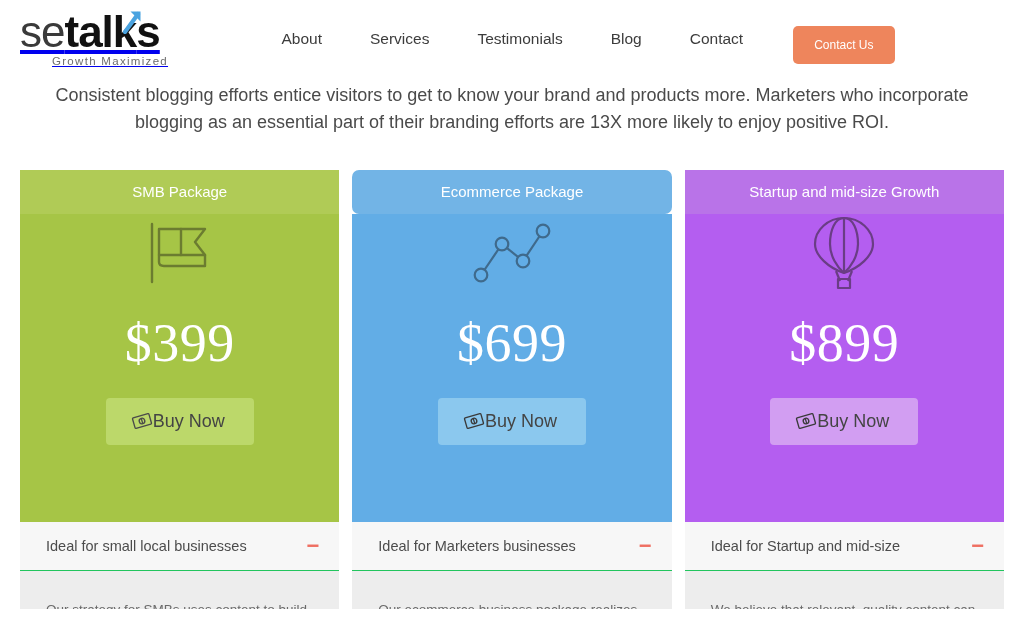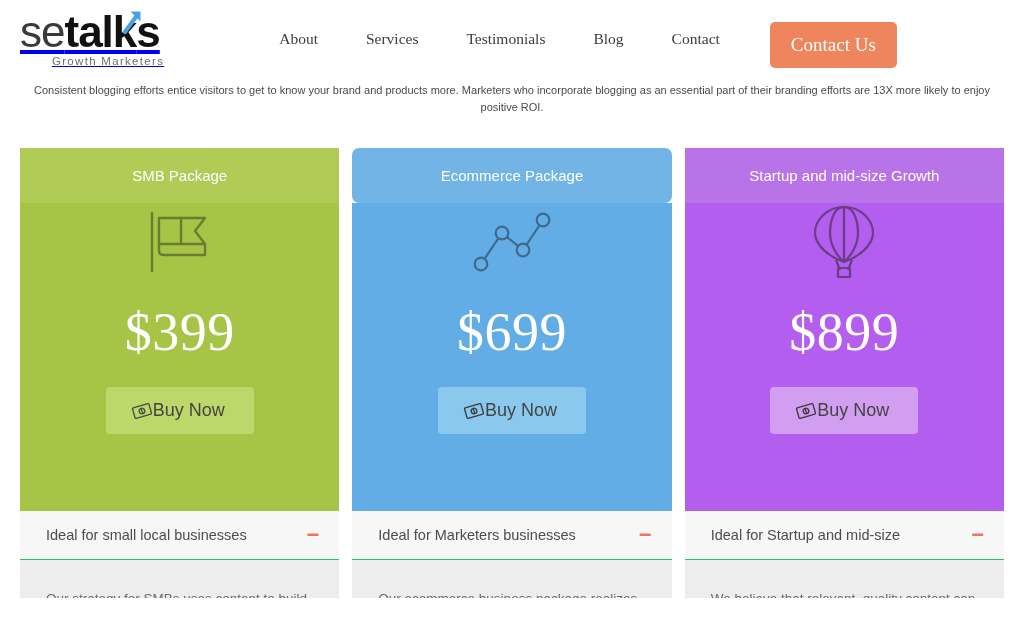--- a/index.html
+++ b/index.html
@@ -54,49 +54,48 @@
     font-weight: 400;
     white-space: nowrap;
   }
 
   .main-nav {
     flex: 1;
     display: flex;
     align-items: center;
     justify-content: center;
     gap: 0px;
-    font-family: Liberation Serif, serif;
   }
   .nav-link {
     font-size: 15.5px;
     color: #3c3c3c;
     text-decoration: none;
     padding: 6px 24px;
     white-space: nowrap;
     cursor: pointer;
   }
   .nav-cta {
     margin-left: 26px;
     background: #ee855c;
     color: #ffffff;
-    font-size: 19px;
+    font-size: 12px;
     border: none;
     border-radius: 5px;
     padding: 12px 21px;
     cursor: pointer;
     font-family: inherit;
     white-space: nowrap;
     margin-top: 11px;
   }
   .nav-spacer { width: 30px; flex: none; }
 
   
   .intro {
     text-align: center;
-    font-size: 11px;
+    font-size: 18px;
     line-height: 1.52;
     color: #4a4a4a;
     padding: 4px 14px 0 14px;
     max-width: 1010px;
     margin: 0 auto;
   }
 
   
   .pricing-row {
     display: flex;
@@ -106,21 +105,21 @@
     align-items: flex-start;
   }
   .pricing-card {
     flex: 1 1 0;
     min-width: 0;
     display: flex;
     flex-direction: column;
     background: #ffffff;
   }
   .card-head {
-    height: 55px;
+    height: 44px;
     display: flex;
     align-items: center;
     justify-content: center;
     color: #ffffff;
     font-size: 15px;
     text-align: center;
   }
   .card-body {
     height: 308px;
     display: flex;
@@ -199,21 +198,21 @@
 <header class="site-header">
 
   <a class="logo" href="#">
     <span class="logo-wordmark">
       <span class="logo-se">se</span><span class="logo-talk">talk</span><span class="logo-s">s</span>
       <svg class="logo-arrow" viewBox="0 0 22 26">
         <path d="M4 24 L17 6" stroke="#4aa3e0" stroke-width="4.2" fill="none" stroke-linecap="round"></path>
         <path d="M9.5 3.5 L19.5 3.5 L19.5 13.5 Z" fill="#4aa3e0"></path>
       </svg>
     </span>
-    <span class="logo-tagline">Growth Marketers</span>
+    <span class="logo-tagline">Growth Maximized</span>
   </a>
 
   <nav class="main-nav">
     <a class="nav-link" href="#">About</a>
     <a class="nav-link" href="#">Services</a>
     <a class="nav-link" href="#">Testimonials</a>
     <a class="nav-link" href="#">Blog</a>
     <a class="nav-link" href="#">Contact</a>
     <button class="nav-cta" style="background: rgb(238, 133, 92);">Contact Us</button>
   </nav>

